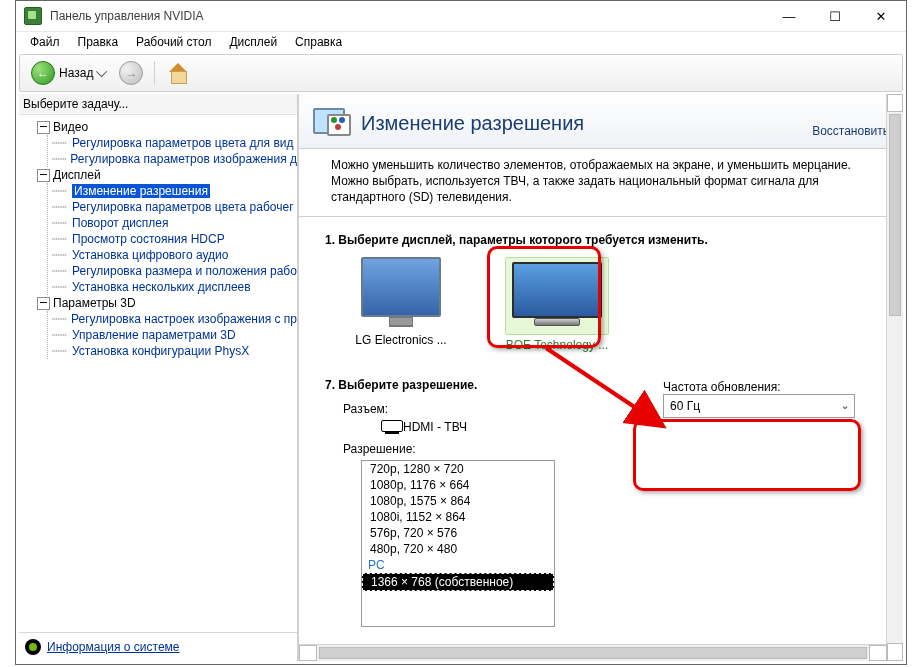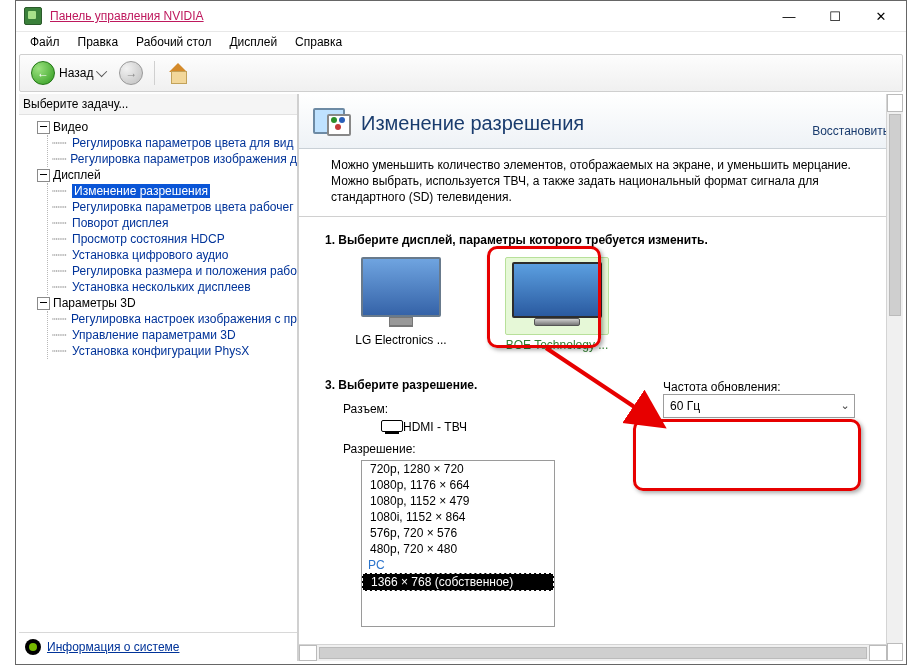--- a/index.html
+++ b/index.html
@@ -36,21 +36,21 @@
     background: #3a803a;
     border: 1px solid #2a5a2a;
     border-radius: 2px;
     margin-right: 8px;
     position: relative;
   }
   .titlebar .app-icon::after {
     content:""; position:absolute; left:3px; top:3px; width:8px;height:8px;
     background:#a7e08a; border-radius:1px;
   }
-  .titlebar .title { flex:1; font-size:12px; color:#be185d;text-decoration:underline; }
+  .titlebar .title { flex:1; font-size:12px; color:#404040; }
   .win-btns { display:flex; }
   .win-btn {
     width: 46px; height: 28px;
     display:flex; align-items:center; justify-content:center;
     font-size: 13px; color:#000;
   }
   
   .menubar {
     height: 20px;
     background:#fff;
@@ -497,34 +497,34 @@
           <div class="display-item">
             <div class="disp-sel">
               <div class="mon-wide"></div>
               <div style="height:8px"></div>
             </div>
             <div class="disp-label">BOE Technology ...</div>
           </div>
         </div>
 
         <div class="section2">
-          <div class="section-title">3. Выберите разрешение.</div>
+          <div class="section-title">7. Выберите разрешение.</div>
 
           <div class="label-small">Разъем:</div>
           <div class="hdmi-row">
             <div class="hdmi-icon"></div>
             <span>HDMI - ТВЧ</span>
           </div>
 
           <div class="label-small">Разрешение:</div>
 
           <div class="res-list">
             <div class="row">720p, 1280 × 720</div>
             <div class="row">1080p, 1176 × 664</div>
-            <div class="row">1080p, 1152 × 479</div>
+            <div class="row">1080p, 1575 × 864</div>
             <div class="row">1080i, 1152 × 864</div>
             <div class="row">576p, 720 × 576</div>
             <div class="row">480p, 720 × 480</div>
             <div class="row header-row">PC</div>
             <div class="row selected-row">1366 × 768 (собственное)</div>
           </div>
 
           <div class="refresh-block">
             <div class="refresh-label">Частота обновления:</div>
             <div class="combo">

